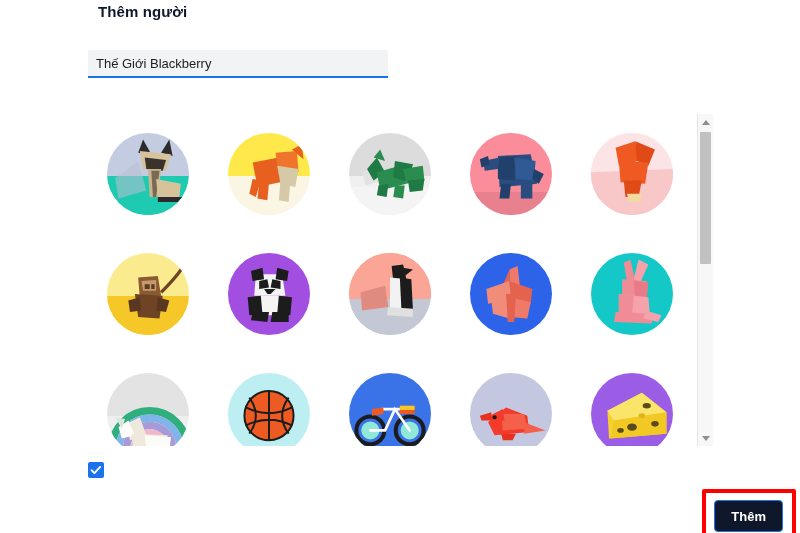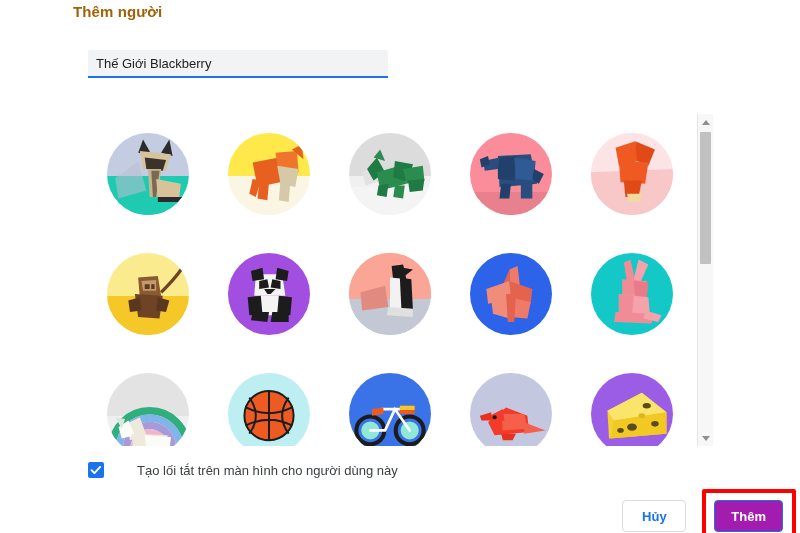--- a/index.html
+++ b/index.html
@@ -13,25 +13,25 @@
     position: relative;
     overflow: hidden;
     font-family: "Liberation Sans", sans-serif;
     color: #202124;
     -webkit-font-smoothing: antialiased;
   }
 
   
   .dialog-title {
     position: absolute;
-    left: 73px;
+    left: 98px;
     top: 3px;
     font-size: 15px;
     font-weight: bold;
-    color: #a16207;
+    color: #0f172a;
     letter-spacing: .1px;
   }
 
   
   .name-field-wrap {
     position: absolute;
     left: 88px;
     top: 50px;
     width: 300px;
     height: 30px;
@@ -178,21 +178,21 @@
     cursor: pointer;
     box-sizing: border-box;
     padding: 0 16px;
   }
   .btn-secondary {
     background: #ffffff;
     color: #1a73e8;
     border: 1px solid #dadce0;
   }
   .btn-primary {
-    background: #a21caf;
+    background: #0f172a;
     color: #ffffff;
     border: 1px solid #1a73e8;
     text-align: right;
   }
   .highlight-box {
     position: relative;
     margin-left: 16px;
     padding: 7px 9px 7px 8px;
     border: 4px solid #ff0000;
     border-radius: 2px;
@@ -571,21 +571,19 @@
     </div>
   </div>
 </div>
 
 <div class="checkbox-row">
   <div class="checkbox">
     <svg width="14" height="14" viewBox="0 0 14 14">
       <path d="M2.5 7.2 L5.4 10.1 L11.2 3.9" fill="none" stroke="#ffffff" stroke-width="1.9" stroke-linecap="round" stroke-linejoin="round"></path>
     </svg>
   </div>
-  <div class="checkbox-label">Tạo lối tắt trên màn hình cho người dùng này</div>
 </div>
 
 <div class="footer">
-  <div class="btn btn-secondary">Hủy</div>
   <div class="highlight-box">
     <div class="btn btn-primary">Thêm</div>
   </div>
 </div>
 
 </body></html>

